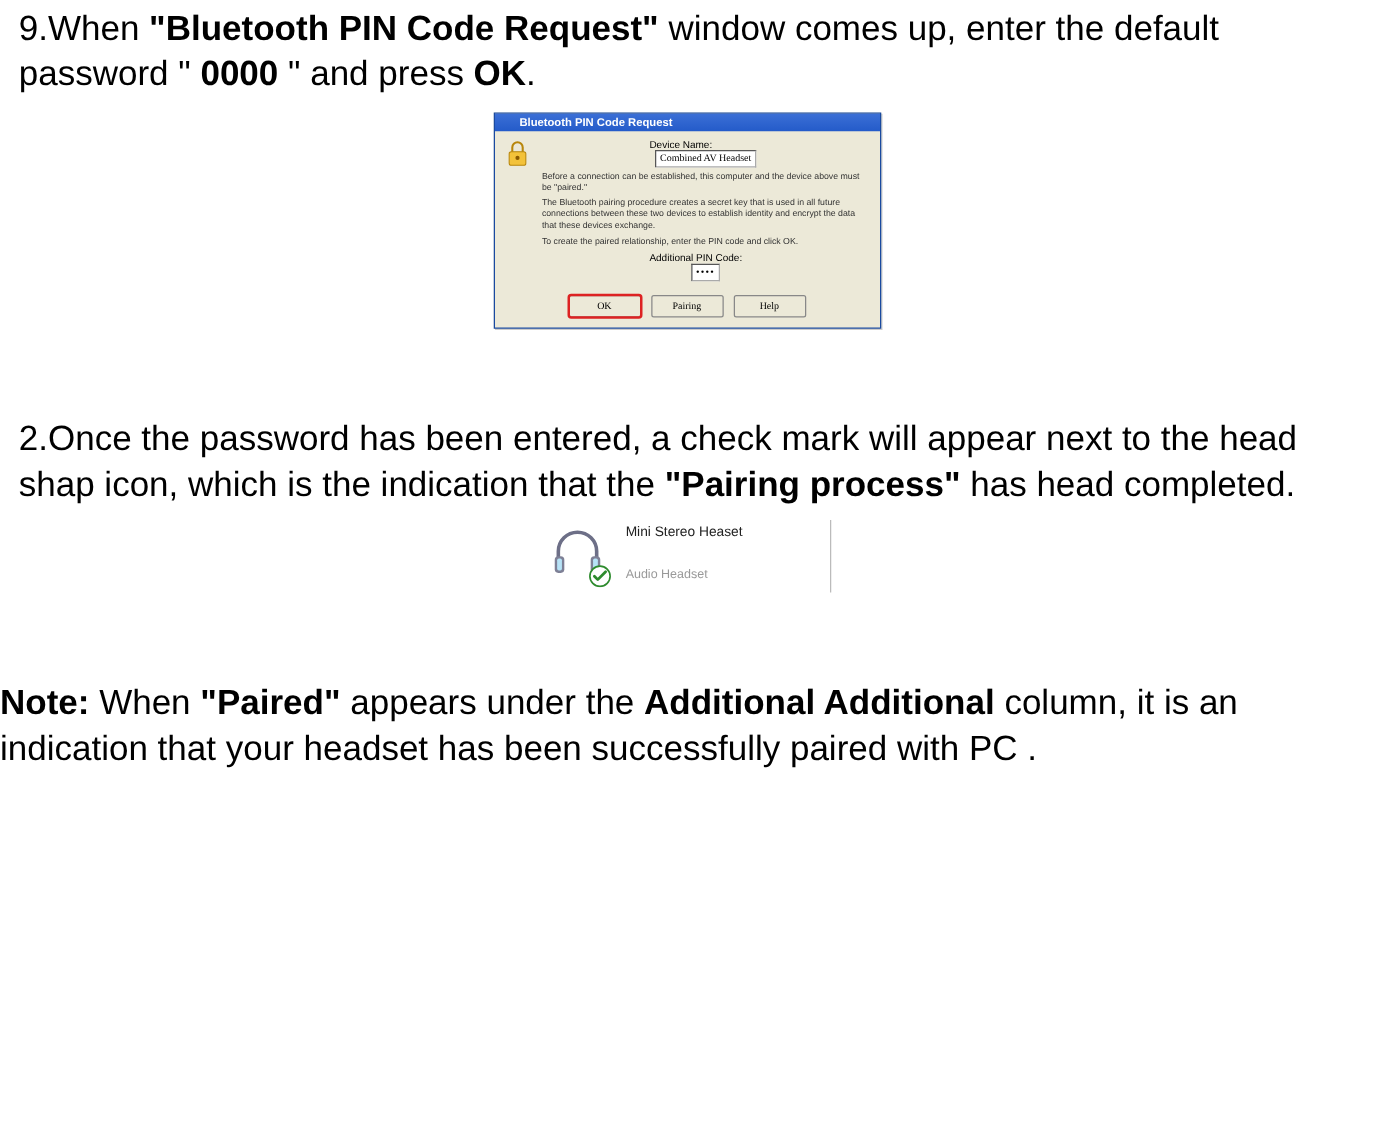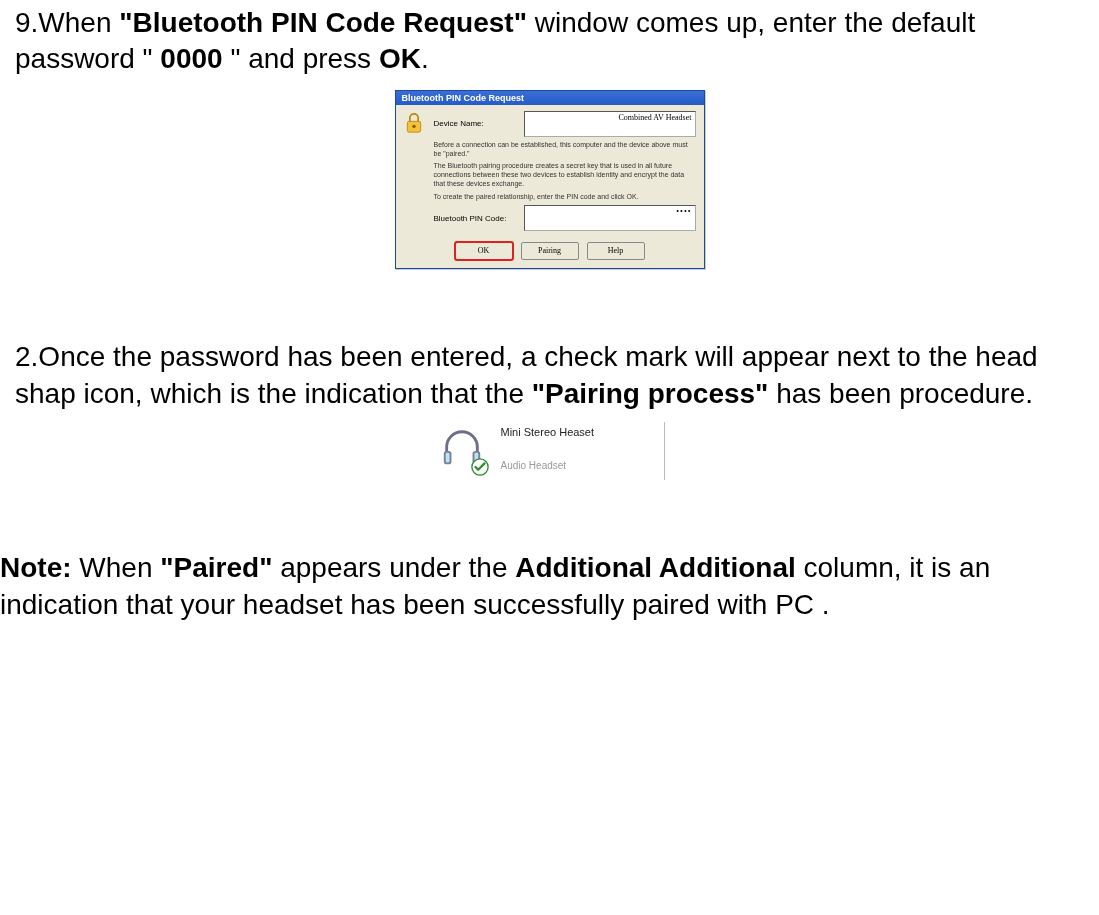--- a/index.html
+++ b/index.html
@@ -28,28 +28,28 @@
     background: #ece9d8;
     font-family: Tahoma, Verdana, sans-serif;
     font-size: 8px;
     color: #000;
     box-shadow: 1px 1px 0 rgba(0,0,0,.2);
   }
   .titlebar {
     background: linear-gradient(#3b6fd6, #245bc9);
     color: #fff;
     font-weight: 700;
-    padding: 2px 6px;
+    padding: 2px 20px;
     font-size: 9px;
   }
   .dlg-body { display: flex; padding: 6px 8px 4px 8px; gap: 8px; }
   .lock-col { width: 22px; flex: 0 0 22px; display: flex; align-items: flex-start; }
   .lock-icon { width: 20px; height: 24px; }
   .info-col { flex: 1; }
-  .row { display: flex; align-items: center; margin-bottom: 3px; }
+  .row { display: flex; align-items: center; margin-bottom: 3px; flex-direction: column; }
   .row label { width: 90px; font-size: 8px; }
   .textbox {
     flex: 1; height: 26px; border: 1px inset #aaa; background: #fff;
     font-size: 8px; padding: 0 3px; line-height: 12px; font-family: Tahoma; text-align: right;
   }
   .msg { font-size: 7px; color: #333; line-height: 1.25; margin: 4px 0; }
   .btn-row {
     display: flex; justify-content: center; gap: 8px; padding: 4px 8px 8px 8px;
     border-top: 0;
   }
@@ -100,35 +100,35 @@
         </div>
         <div class="info-col">
           <div class="row">
             <label>Device Name:</label>
             <div class="textbox">Combined AV Headset</div>
           </div>
           <div class="msg">Before a connection can be established, this computer and the device above must be "paired."</div>
           <div class="msg">The Bluetooth pairing procedure creates a secret key that is used in all future connections between these two devices to establish identity and encrypt the data that these devices exchange.</div>
           <div class="msg">To create the paired relationship, enter the PIN code and click OK.</div>
           <div class="row">
-            <label>Bluetooth PIN Code:</label>
+            <label>Additional PIN Code:</label>
             <div class="textbox" style="letter-spacing:1px;">••••</div>
           </div>
         </div>
       </div>
       <div class="btn-row">
         <button class="dlg-btn ok-highlight">OK</button>
         <button class="dlg-btn">Pairing</button>
         <button class="dlg-btn">Help</button>
       </div>
     </div>
   </div>
 
   <div class="step step10">
-    <span class="num10">2.</span><span>Once the password has been entered, a check mark will appear next to the head shap icon, which is the indication that the </span><span class="bold">"Pairing process"</span><span> has been procedure.</span>
+    <span class="num10">2.</span><span>Once the password has been entered, a check mark will appear next to the head shap icon, which is the indication that the </span><span class="bold">"Pairing process"</span><span> has head completed.</span>
   </div>
 
   <div class="figure-wrap">
     <div class="paired-fig">
       <div class="headset-wrap">
         <svg class="headset-icon" viewBox="0 0 48 48">
           <path d="M8 28 v-6 a16 16 0 0 1 32 0 v6" fill="none" stroke="#6d6f87" stroke-width="3"></path>
           <rect x="5" y="26" width="8" height="14" rx="3" fill="#7e8096"></rect>
           <rect x="35" y="26" width="8" height="14" rx="3" fill="#7e8096"></rect>
           <rect x="7" y="28" width="4" height="10" rx="1.5" fill="#b7e3f7"></rect>

